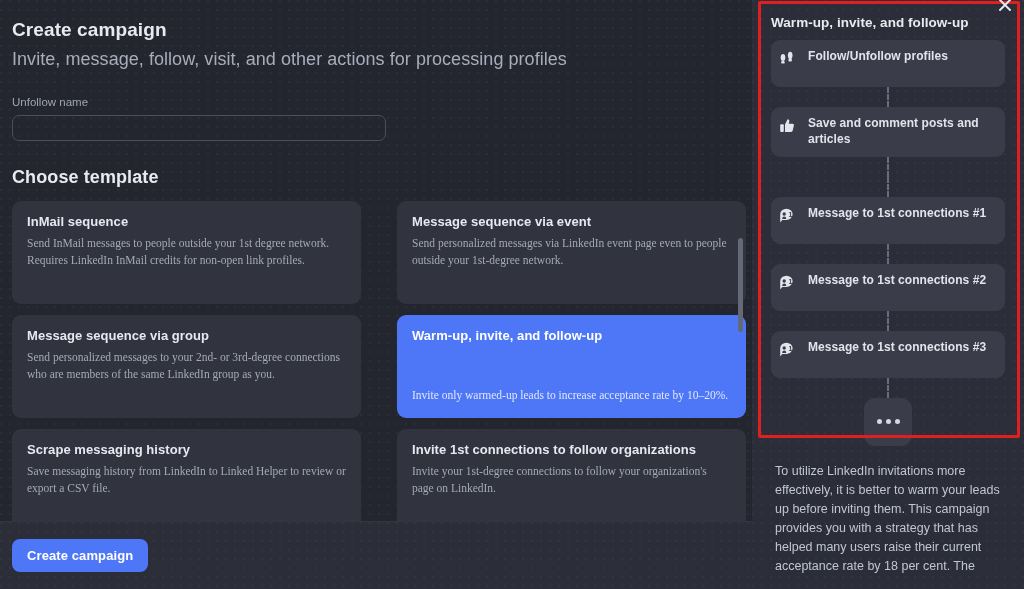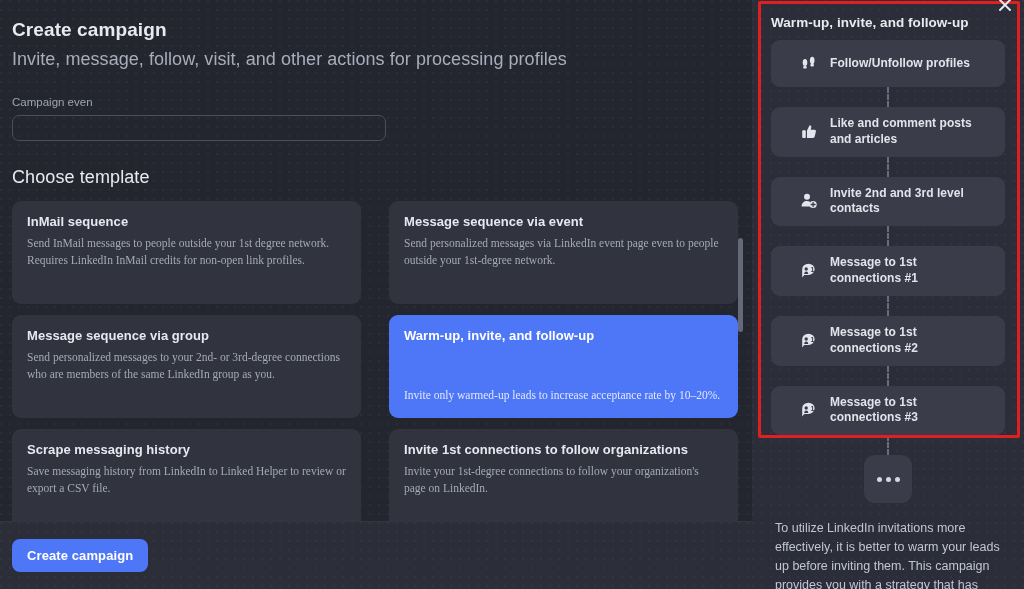--- a/index.html
+++ b/index.html
@@ -75,31 +75,31 @@
     color: #e4e6ee;
     font-size: 12.5px;
     font-family: "Liberation Sans", sans-serif;
     padding: 0 10px;
     outline: none;
   }
   .campaign-input::placeholder { color: #6e7382; }
 
   .section-title {
     font-size: 18px;
-    font-weight: normal;
+    font-weight: bold;
     color: #e9eaf0;
     margin-top: 26px;
     margin-bottom: 13px;
     letter-spacing: .1px;
   }
 
   .template-grid {
     display: grid;
     grid-template-columns: 349px 349px;
-    gap: 11px 28px;
+    gap: 11px 36px;
   }
 
   .template-card {
     height: 103px;
     border-radius: 9px;
     background: #31343f;
     padding: 13px 15px 10px 15px;
     cursor: pointer;
     overflow: hidden;
   }
@@ -211,26 +211,25 @@
   }
 
   .flow {
     margin-top: 10px;
     padding: 0 6px;
   }
 
   .flow-item {
     position: relative;
     display: flex;
-    align-items: center;
     gap: 11px;
     background: #3a3d49;
     border-radius: 9px;
     min-height: 47px;
-    padding: 9px 28px;
+    padding: 9px 6px;
     cursor: pointer;
   }
 
   .flow-connector {
     height: 20px;
     display: flex;
     justify-content: center;
     align-items: center;
   }
   .flow-connector::after {
@@ -289,21 +288,21 @@
 
 <div class="app">
 
   <div class="main-pane">
 
     <div class="main-scroll">
 
       <div class="page-title">Create campaign</div>
       <div class="page-subtitle">Invite, message, follow, visit, and other actions for processing profiles</div>
 
-      <div class="field-label">Campaign even</div>
+      <div class="field-label">Unfollow name</div>
       <input class="campaign-input" type="text" placeholder="" style="">
 
       <div class="section-title">Choose template</div>
 
       <div class="template-grid">
 
         <div class="template-card">
           <div class="tpl-title">InMail sequence</div>
           <div class="tpl-desc">Send InMail messages to people outside your 1st degree network. Requires LinkedIn InMail credits for non-open link profiles.</div>
         </div>
@@ -372,36 +371,25 @@
 
       <div class="flow-connector"></div>
 
       <div class="flow-item">
         <span class="flow-icon">
           <svg width="18" height="18" viewBox="0 0 18 18" fill="#e3e5ec">
             <path d="M7 7.5 L9.6 2.2 C10.9 2.2 11.6 3.2 11.3 4.4 L10.7 6.7 L14.6 6.7 C15.5 6.7 16.1 7.5 15.9 8.4 L14.7 13.6 C14.5 14.4 13.9 14.9 13.1 14.9 L7 14.9 Z"></path>
             <rect x="2.2" y="7.3" width="3.6" height="7.6" rx="1"></rect>
           </svg>
         </span>
-        <span class="flow-label">Like and comment posts and articles</span>
-      </div>
-
-      <div class="flow-connector"></div>
-
-      <div class="flow-item">
-        <span class="flow-icon">
-          <svg width="18" height="18" viewBox="0 0 18 18" fill="#e3e5ec">
-            <circle cx="7" cy="4.8" r="3"></circle>
-            <path d="M1.6 14.6 C1.6 11 4 9.1 7 9.1 C8.2 9.1 9.3 9.4 10.2 9.9 L10.2 14.6 Z"></path>
-            <circle cx="13.1" cy="12.5" r="3.6"></circle>
-            <path d="M13.1 10.5 L13.1 14.5 M11.1 12.5 L15.1 12.5" stroke="#3a3d49" stroke-width="1.3" stroke-linecap="round"></path>
-          </svg>
-        </span>
-        <span class="flow-label">Invite 2nd and 3rd level contacts</span>
-      </div>
+        <span class="flow-label">Save and comment posts and articles</span>
+      </div>
+
+      <div class="flow-connector"></div>
+
 
       <div class="flow-connector"></div>
 
       <div class="flow-item">
         <span class="flow-icon">
           <svg width="18" height="18" viewBox="0 0 18 18">
             <path d="M2.2 7.3 A6.2 5.6 0 1 1 8.4 12.9 L4.3 12.9 L2.2 15.4 Z" fill="#e3e5ec"></path>
             <circle cx="6.2" cy="7" r="1.7" fill="#3a3d49"></circle>
             <path d="M4.2 12 C4.2 10.1 5.1 9.4 6.2 9.4 C7.3 9.4 8.2 10.1 8.2 12 Z" fill="#3a3d49"></path>
             <text x="10.6" y="10.1" font-size="7" font-weight="bold" fill="#3a3d49" font-family="Liberation Sans, sans-serif">1</text>

